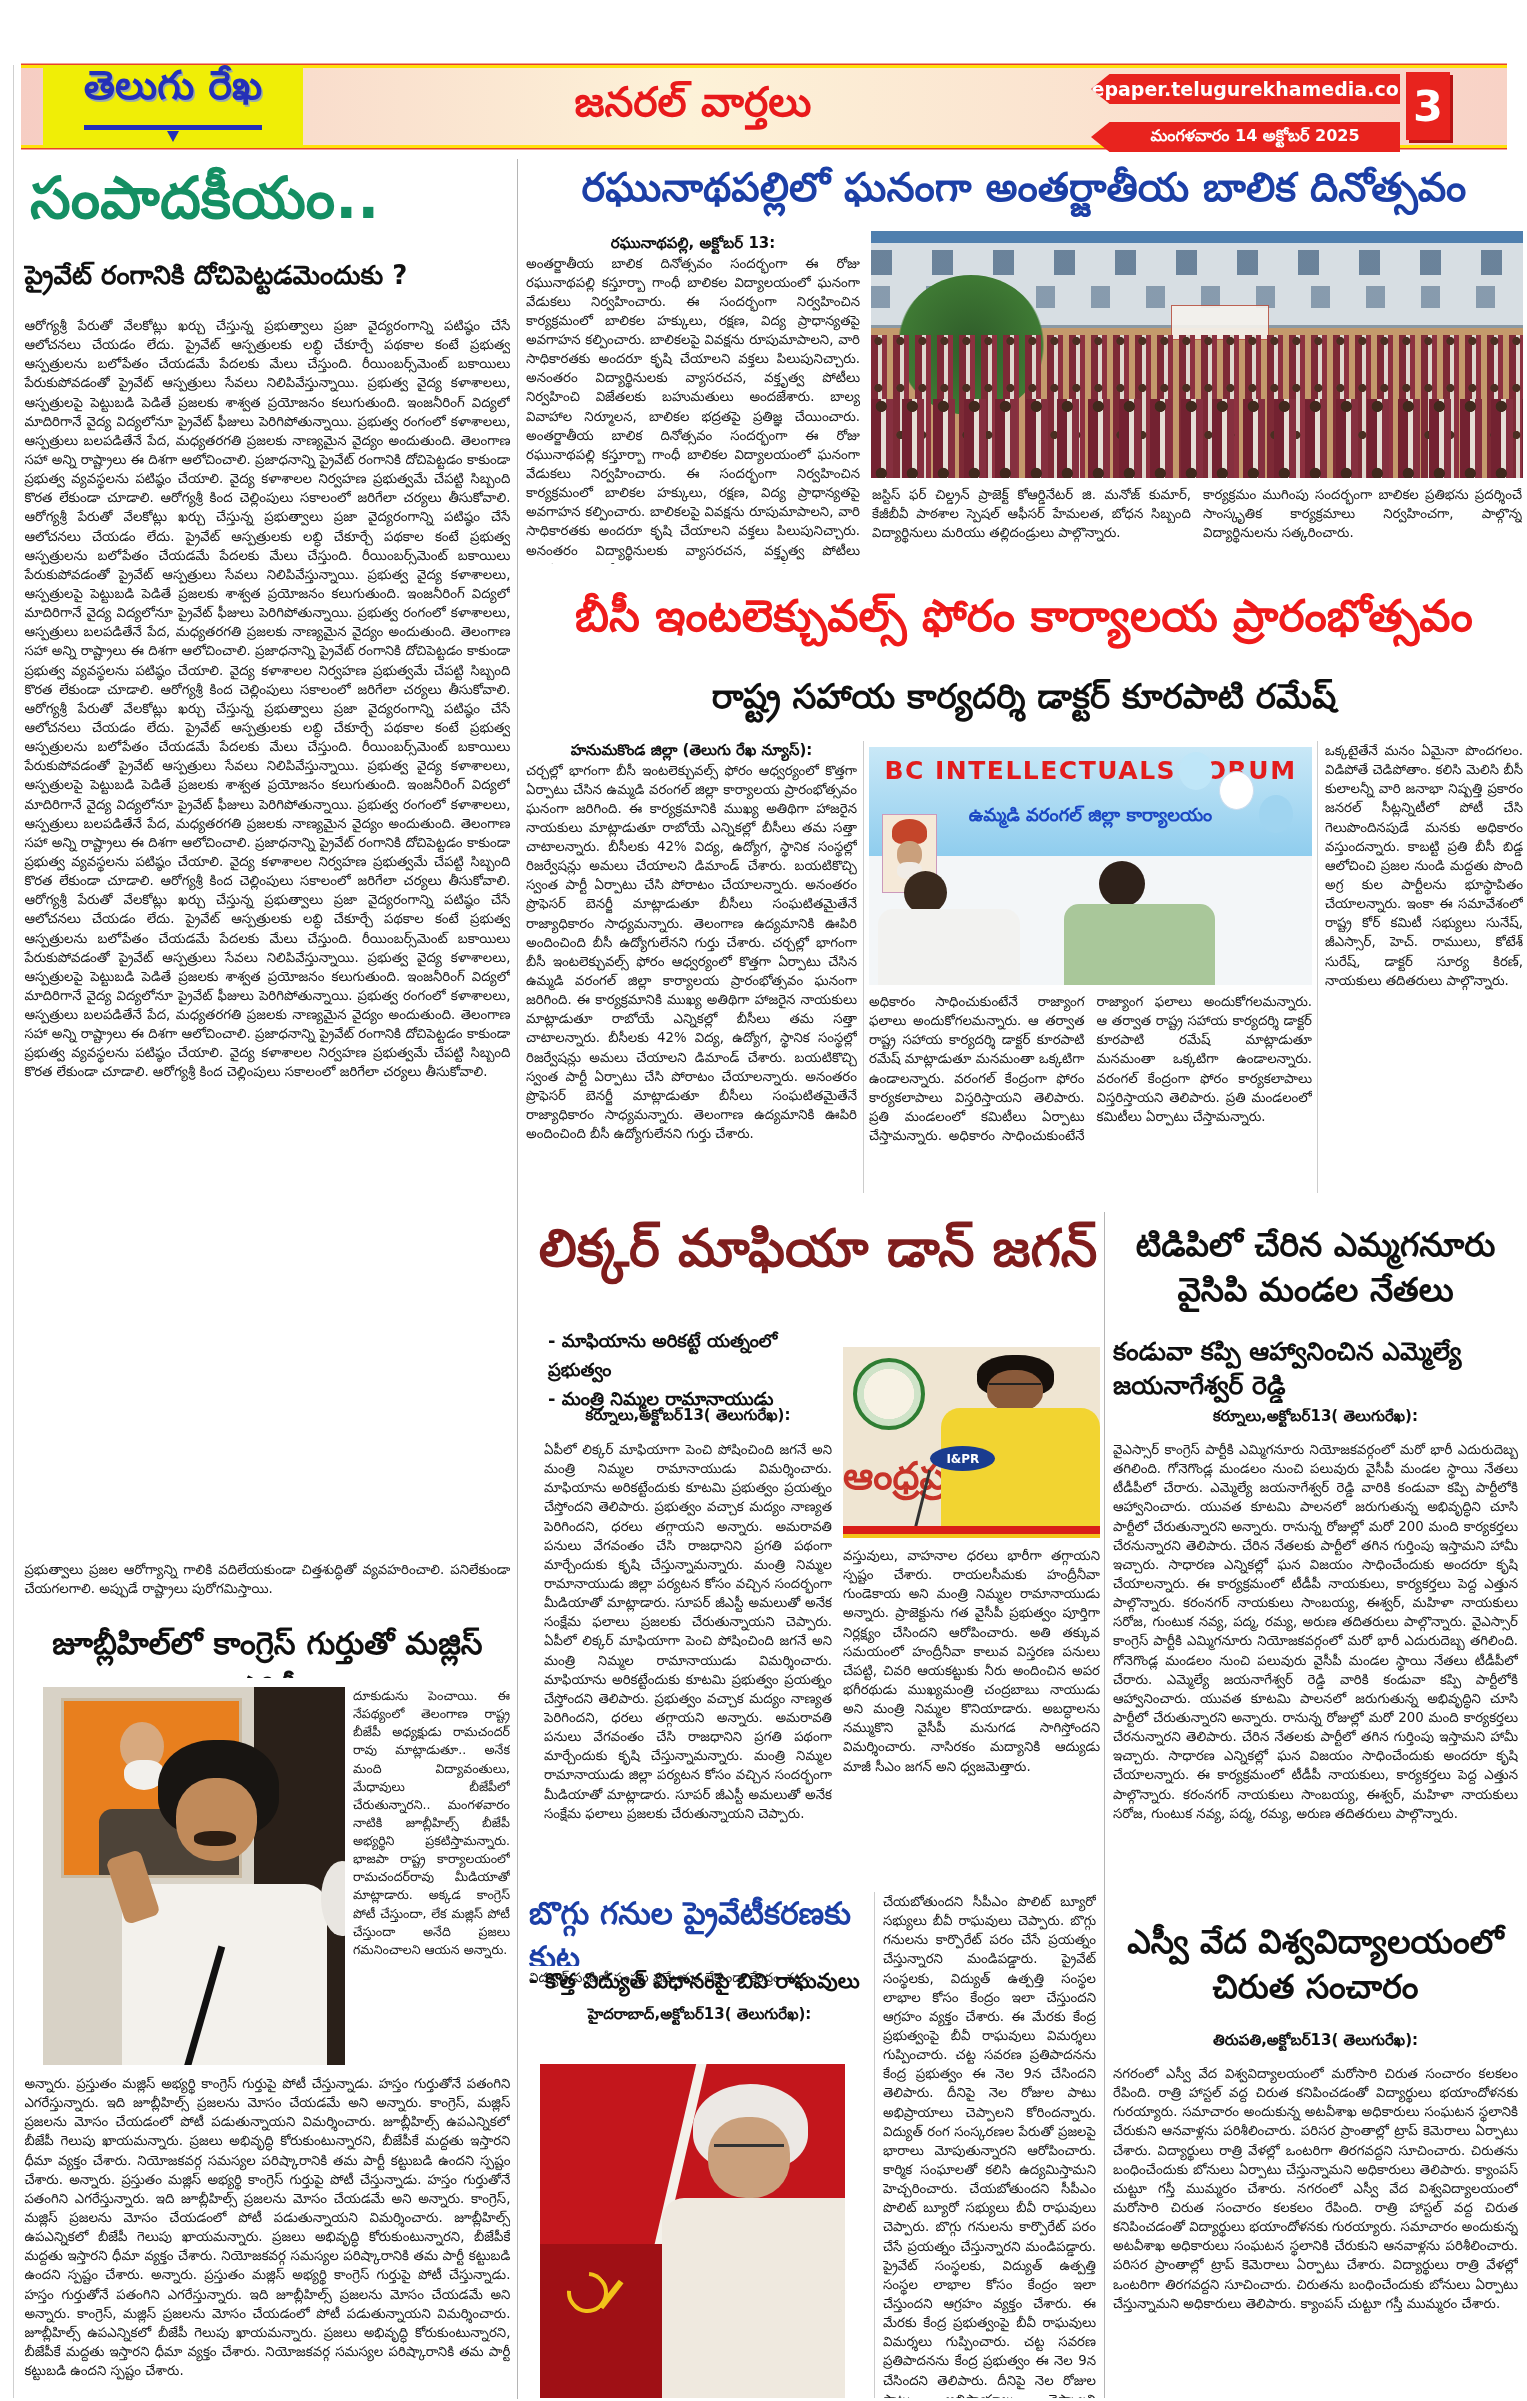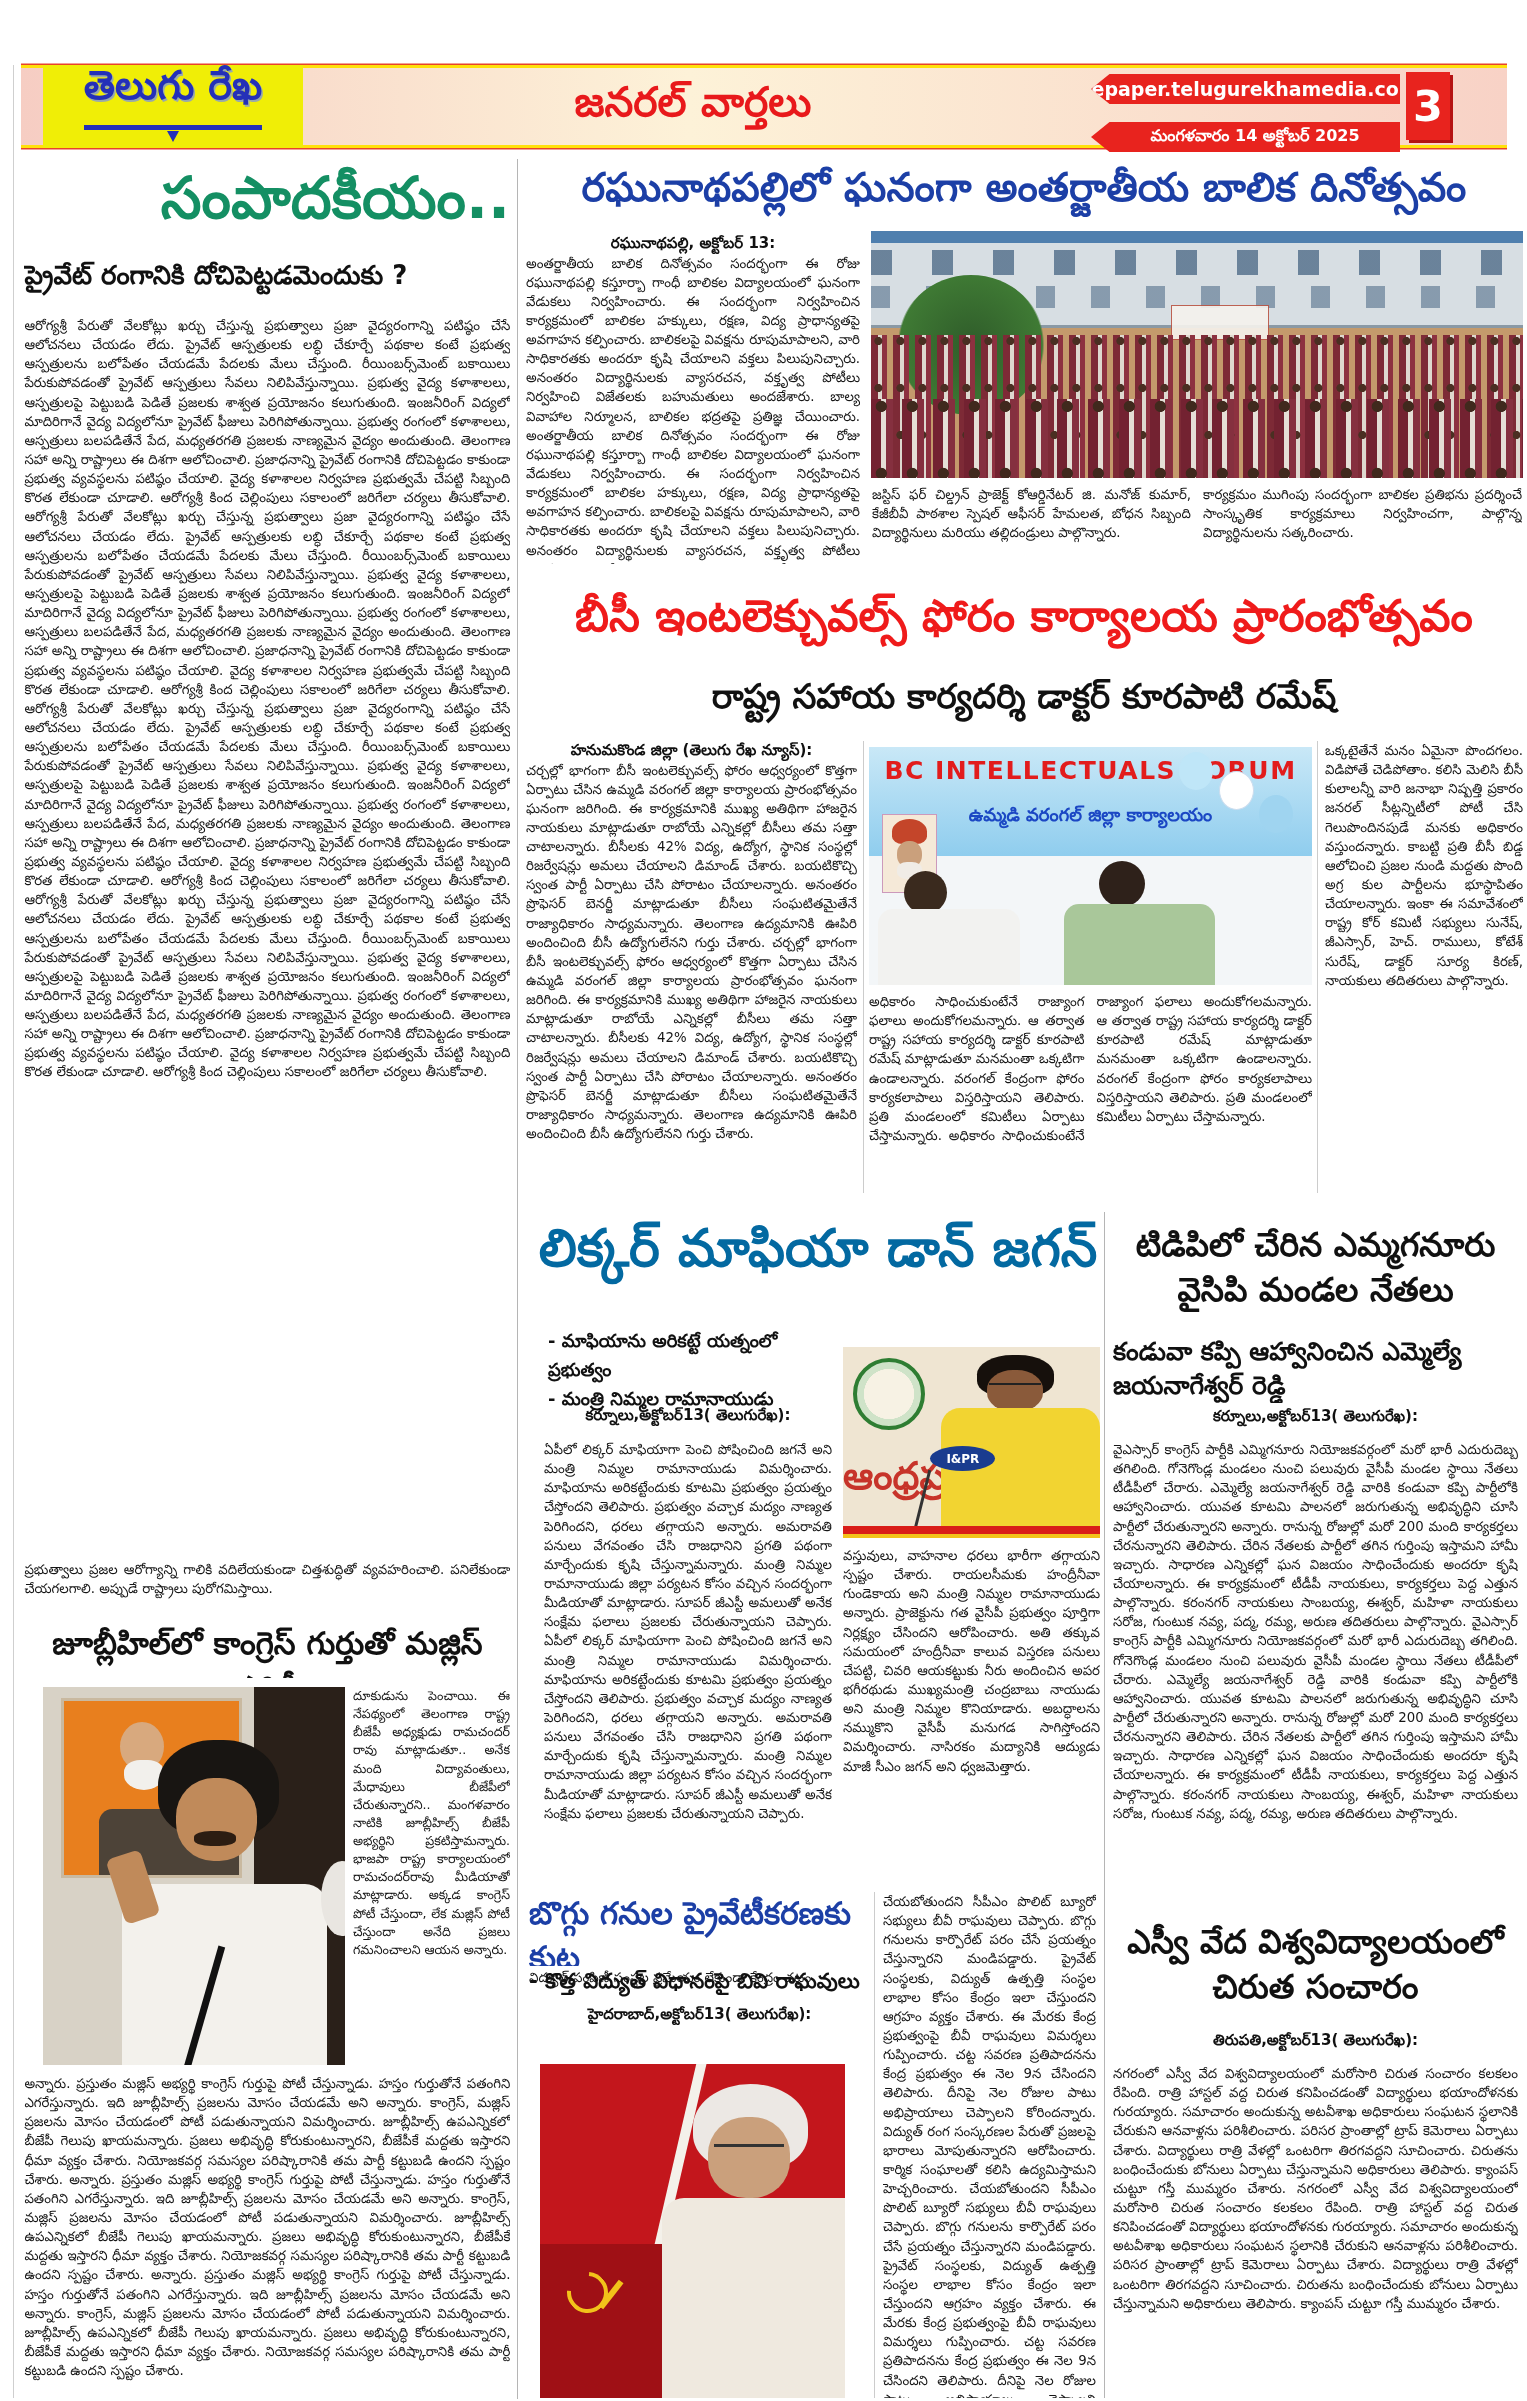--- a/index.html
+++ b/index.html
@@ -46,21 +46,21 @@
     <div class="banner" style="left:1070px;top:57px;width:309px;font-size:16px;">మంగళవారం 14 అక్టోబర్ 2025</div>
     <div class="pagebox" style="left:1385px;top:7.4px;width:44px;height:68px;">3</div>
   </div>
 
   <div class="rule" style="left:517px;top:159px;height:2240px;"></div>
   <div class="rule" style="left:1104px;top:1212px;height:1186px;"></div>
   <div class="rule" style="left:863px;top:741px;height:452px;background:#cccccc;"></div>
   <div class="rule" style="left:1317px;top:741px;height:452px;background:#cccccc;"></div>
   <div class="rule" style="left:874px;top:1892px;height:506px;background:#cccccc;"></div>
 
-  <div class="abs headline" style="left:30px;top:164px;width:480px;height:81px;font-size:58px;color:#148f63;text-align:right;">సంపాదకీయం..</div>
+  <div class="abs headline" style="left:30px;top:164px;width:480px;height:81px;font-size:58px;color:#148f63;text-align:left;">సంపాదకీయం..</div>
   <div class="abs headline" style="left:24.4px;top:260px;width:486px;height:44px;font-size:26px;color:#111;text-align:left;">ప్రైవేట్ రంగానికి దోచిపెట్టడమెందుకు ?</div>
   <div class="abs body-text" style="left:24.4px;top:316px;width:486px;height:1301px;">ఆరోగ్యశ్రీ పేరుతో వేలకోట్లు ఖర్చు చేస్తున్న ప్రభుత్వాలు ప్రజా వైద్యరంగాన్ని పటిష్ఠం చేసే ఆలోచనలు చేయడం లేదు. ప్రైవేట్ ఆస్పత్రులకు లబ్ధి చేకూర్చే పథకాల కంటే ప్రభుత్వ ఆస్పత్రులను బలోపేతం చేయడమే పేదలకు మేలు చేస్తుంది. రీయింబర్స్‌మెంట్ బకాయిలు పేరుకుపోవడంతో ప్రైవేట్ ఆస్పత్రులు సేవలు నిలిపివేస్తున్నాయి. ప్రభుత్వ వైద్య కళాశాలలు, ఆస్పత్రులపై పెట్టుబడి పెడితే ప్రజలకు శాశ్వత ప్రయోజనం కలుగుతుంది. ఇంజనీరింగ్ విద్యలో మాదిరిగానే వైద్య విద్యలోనూ ప్రైవేట్ ఫీజులు పెరిగిపోతున్నాయి. ప్రభుత్వ రంగంలో కళాశాలలు, ఆస్పత్రులు బలపడితేనే పేద, మధ్యతరగతి ప్రజలకు నాణ్యమైన వైద్యం అందుతుంది. తెలంగాణ సహా అన్ని రాష్ట్రాలు ఈ దిశగా ఆలోచించాలి. ప్రజాధనాన్ని ప్రైవేట్ రంగానికి దోచిపెట్టడం కాకుండా ప్రభుత్వ వ్యవస్థలను పటిష్ఠం చేయాలి. వైద్య కళాశాలల నిర్వహణ ప్రభుత్వమే చేపట్టి సిబ్బంది కొరత లేకుండా చూడాలి. ఆరోగ్యశ్రీ కింద చెల్లింపులు సకాలంలో జరిగేలా చర్యలు తీసుకోవాలి. ఆరోగ్యశ్రీ పేరుతో వేలకోట్లు ఖర్చు చేస్తున్న ప్రభుత్వాలు ప్రజా వైద్యరంగాన్ని పటిష్ఠం చేసే ఆలోచనలు చేయడం లేదు. ప్రైవేట్ ఆస్పత్రులకు లబ్ధి చేకూర్చే పథకాల కంటే ప్రభుత్వ ఆస్పత్రులను బలోపేతం చేయడమే పేదలకు మేలు చేస్తుంది. రీయింబర్స్‌మెంట్ బకాయిలు పేరుకుపోవడంతో ప్రైవేట్ ఆస్పత్రులు సేవలు నిలిపివేస్తున్నాయి. ప్రభుత్వ వైద్య కళాశాలలు, ఆస్పత్రులపై పెట్టుబడి పెడితే ప్రజలకు శాశ్వత ప్రయోజనం కలుగుతుంది. ఇంజనీరింగ్ విద్యలో మాదిరిగానే వైద్య విద్యలోనూ ప్రైవేట్ ఫీజులు పెరిగిపోతున్నాయి. ప్రభుత్వ రంగంలో కళాశాలలు, ఆస్పత్రులు బలపడితేనే పేద, మధ్యతరగతి ప్రజలకు నాణ్యమైన వైద్యం అందుతుంది. తెలంగాణ సహా అన్ని రాష్ట్రాలు ఈ దిశగా ఆలోచించాలి. ప్రజాధనాన్ని ప్రైవేట్ రంగానికి దోచిపెట్టడం కాకుండా ప్రభుత్వ వ్యవస్థలను పటిష్ఠం చేయాలి. వైద్య కళాశాలల నిర్వహణ ప్రభుత్వమే చేపట్టి సిబ్బంది కొరత లేకుండా చూడాలి. ఆరోగ్యశ్రీ కింద చెల్లింపులు సకాలంలో జరిగేలా చర్యలు తీసుకోవాలి. ఆరోగ్యశ్రీ పేరుతో వేలకోట్లు ఖర్చు చేస్తున్న ప్రభుత్వాలు ప్రజా వైద్యరంగాన్ని పటిష్ఠం చేసే ఆలోచనలు చేయడం లేదు. ప్రైవేట్ ఆస్పత్రులకు లబ్ధి చేకూర్చే పథకాల కంటే ప్రభుత్వ ఆస్పత్రులను బలోపేతం చేయడమే పేదలకు మేలు చేస్తుంది. రీయింబర్స్‌మెంట్ బకాయిలు పేరుకుపోవడంతో ప్రైవేట్ ఆస్పత్రులు సేవలు నిలిపివేస్తున్నాయి. ప్రభుత్వ వైద్య కళాశాలలు, ఆస్పత్రులపై పెట్టుబడి పెడితే ప్రజలకు శాశ్వత ప్రయోజనం కలుగుతుంది. ఇంజనీరింగ్ విద్యలో మాదిరిగానే వైద్య విద్యలోనూ ప్రైవేట్ ఫీజులు పెరిగిపోతున్నాయి. ప్రభుత్వ రంగంలో కళాశాలలు, ఆస్పత్రులు బలపడితేనే పేద, మధ్యతరగతి ప్రజలకు నాణ్యమైన వైద్యం అందుతుంది. తెలంగాణ సహా అన్ని రాష్ట్రాలు ఈ దిశగా ఆలోచించాలి. ప్రజాధనాన్ని ప్రైవేట్ రంగానికి దోచిపెట్టడం కాకుండా ప్రభుత్వ వ్యవస్థలను పటిష్ఠం చేయాలి. వైద్య కళాశాలల నిర్వహణ ప్రభుత్వమే చేపట్టి సిబ్బంది కొరత లేకుండా చూడాలి. ఆరోగ్యశ్రీ కింద చెల్లింపులు సకాలంలో జరిగేలా చర్యలు తీసుకోవాలి. ఆరోగ్యశ్రీ పేరుతో వేలకోట్లు ఖర్చు చేస్తున్న ప్రభుత్వాలు ప్రజా వైద్యరంగాన్ని పటిష్ఠం చేసే ఆలోచనలు చేయడం లేదు. ప్రైవేట్ ఆస్పత్రులకు లబ్ధి చేకూర్చే పథకాల కంటే ప్రభుత్వ ఆస్పత్రులను బలోపేతం చేయడమే పేదలకు మేలు చేస్తుంది. రీయింబర్స్‌మెంట్ బకాయిలు పేరుకుపోవడంతో ప్రైవేట్ ఆస్పత్రులు సేవలు నిలిపివేస్తున్నాయి. ప్రభుత్వ వైద్య కళాశాలలు, ఆస్పత్రులపై పెట్టుబడి పెడితే ప్రజలకు శాశ్వత ప్రయోజనం కలుగుతుంది. ఇంజనీరింగ్ విద్యలో మాదిరిగానే వైద్య విద్యలోనూ ప్రైవేట్ ఫీజులు పెరిగిపోతున్నాయి. ప్రభుత్వ రంగంలో కళాశాలలు, ఆస్పత్రులు బలపడితేనే పేద, మధ్యతరగతి ప్రజలకు నాణ్యమైన వైద్యం అందుతుంది. తెలంగాణ సహా అన్ని రాష్ట్రాలు ఈ దిశగా ఆలోచించాలి. ప్రజాధనాన్ని ప్రైవేట్ రంగానికి దోచిపెట్టడం కాకుండా ప్రభుత్వ వ్యవస్థలను పటిష్ఠం చేయాలి. వైద్య కళాశాలల నిర్వహణ ప్రభుత్వమే చేపట్టి సిబ్బంది కొరత లేకుండా చూడాలి. ఆరోగ్యశ్రీ కింద చెల్లింపులు సకాలంలో జరిగేలా చర్యలు తీసుకోవాలి.</div>
   <div class="abs body-text" style="left:24.4px;top:1560px;width:486px;height:62px;background:#fff;">ప్రభుత్వాలు ప్రజల ఆరోగ్యాన్ని గాలికి వదిలేయకుండా చిత్తశుద్ధితో వ్యవహరించాలి. పనిలేకుండా చేయగలగాలి. అప్పుడే రాష్ట్రాలు పురోగమిస్తాయి.</div>
 
   <div class="abs headline" style="left:24.4px;top:1625px;width:486px;height:53px;font-size:31px;color:#111;">జూబ్లీహిల్‌లో కాంగ్రెస్ గుర్తుతో మజ్లిస్ పోటీ</div>
 
   <div class="photo" style="left:43px;top:1687px;width:302px;height:378px;background:#d8d2c6;">
     <div class="abs" style="left:70%;top:0;width:30%;height:100%;background:#2a2019;"></div>
     <div class="abs" style="left:6%;top:3%;width:58%;height:46%;background:#e87f1e;border:3px solid #c9b9a0;">
       <div class="abs" style="left:32%;top:12%;width:44px;height:49px;border-radius:50%;background:#d8a97e;"></div>
@@ -124,21 +124,21 @@
     <div class="abs" style="left:88%;top:20%;width:34px;height:38px;border-radius:50%;background:#9fd4f0;"></div>
     <div class="abs" style="left:8%;top:52%;width:43px;height:43px;border-radius:50%;background:#3a2a1e;"></div>
     <div class="abs" style="left:2%;top:68%;width:32%;height:32%;background:#f2f2f0;border-radius:15px 15px 0 0;"></div>
     <div class="abs" style="left:52%;top:48%;width:46px;height:46px;border-radius:50%;background:#2e211a;"></div>
     <div class="abs" style="left:44%;top:66%;width:34%;height:34%;background:#a9c79a;border-radius:15px 15px 0 0;"></div>
   </div>
 
   <div class="abs body-text" style="left:869px;top:992px;width:443px;height:201px;column-count:2;column-gap:12px;">అధికారం సాధించుకుంటేనే రాజ్యాంగ ఫలాలు అందుకోగలమన్నారు. ఆ తర్వాత రాష్ట్ర సహాయ కార్యదర్శి డాక్టర్ కూరపాటి రమేష్ మాట్లాడుతూ మనమంతా ఒక్కటిగా ఉండాలన్నారు. వరంగల్ కేంద్రంగా ఫోరం కార్యకలాపాలు విస్తరిస్తాయని తెలిపారు. ప్రతి మండలంలో కమిటీలు ఏర్పాటు చేస్తామన్నారు. అధికారం సాధించుకుంటేనే రాజ్యాంగ ఫలాలు అందుకోగలమన్నారు. ఆ తర్వాత రాష్ట్ర సహాయ కార్యదర్శి డాక్టర్ కూరపాటి రమేష్ మాట్లాడుతూ మనమంతా ఒక్కటిగా ఉండాలన్నారు. వరంగల్ కేంద్రంగా ఫోరం కార్యకలాపాలు విస్తరిస్తాయని తెలిపారు. ప్రతి మండలంలో కమిటీలు ఏర్పాటు చేస్తామన్నారు.</div>
   <div class="abs body-text" style="left:1325px;top:741px;width:198px;height:452px;">ఒక్కటైతేనే మనం ఏమైనా పొందగలం. విడిపోతే చెడిపోతాం. కలిసి మెలిసి బీసీ కులాలన్నీ వారి జనాభా నిష్పత్తి ప్రకారం జనరల్ సీట్లన్నిటీలో పోటీ చేసి గెలుపొందినపుడే మనకు అధికారం వస్తుందన్నారు. కాబట్టి ప్రతి బీసీ బిడ్డ ఆలోచించి ప్రజల నుండి మద్దతు పొంది అగ్ర కుల పార్టీలను భూస్థాపితం చేయాలన్నారు. ఇంకా ఈ సమావేశంలో రాష్ట్ర కోర్ కమిటీ సభ్యులు సునేష్, జీఎస్సార్, హెచ్. రాములు, కోటేశ్ సురేష్, డాక్టర్ సూర్య కిరణ్, నాయకులు తదితరులు పాల్గొన్నారు.</div>
 
-  <div class="abs headline" style="left:537px;top:1218px;width:562px;height:90px;font-size:52px;color:#0369a1;">లిక్కర్ మాఫియా డాన్ జగన్</div>
+  <div class="abs headline" style="left:537px;top:1218px;width:562px;height:90px;font-size:52px;color:#7f1d1d;">లిక్కర్ మాఫియా డాన్ జగన్</div>
   <div class="abs" style="left:548px;top:1327px;width:285px;height:71px;font-size:18px;font-weight:bold;line-height:1.6;color:#111;">
     <div>- మాఫియాను అరికట్టే యత్నంలో ప్రభుత్వం</div>
     <div>- మంత్రి నిమ్మల రామానాయుడు</div>
   </div>
   <div class="abs dateline" style="left:544px;top:1406px;width:288px;">కర్నూలు,అక్టోబర్13( తెలుగురేఖ):</div>
   <div class="abs body-text" style="left:544px;top:1440px;width:288px;height:443px;">ఏపీలో లిక్కర్ మాఫియాగా పెంచి పోషించింది జగనే అని మంత్రి నిమ్మల రామానాయుడు విమర్శించారు. మాఫియాను అరికట్టేందుకు కూటమి ప్రభుత్వం ప్రయత్నం చేస్తోందని తెలిపారు. ప్రభుత్వం వచ్చాక మద్యం నాణ్యత పెరిగిందని, ధరలు తగ్గాయని అన్నారు. అమరావతి పనులు వేగవంతం చేసి రాజధానిని ప్రగతి పథంగా మార్చేందుకు కృషి చేస్తున్నామన్నారు. మంత్రి నిమ్మల రామానాయుడు జిల్లా పర్యటన కోసం వచ్చిన సందర్భంగా మీడియాతో మాట్లాడారు. సూపర్ జీఎస్టీ అమలుతో అనేక సంక్షేమ ఫలాలు ప్రజలకు చేరుతున్నాయని చెప్పారు. ఏపీలో లిక్కర్ మాఫియాగా పెంచి పోషించింది జగనే అని మంత్రి నిమ్మల రామానాయుడు విమర్శించారు. మాఫియాను అరికట్టేందుకు కూటమి ప్రభుత్వం ప్రయత్నం చేస్తోందని తెలిపారు. ప్రభుత్వం వచ్చాక మద్యం నాణ్యత పెరిగిందని, ధరలు తగ్గాయని అన్నారు. అమరావతి పనులు వేగవంతం చేసి రాజధానిని ప్రగతి పథంగా మార్చేందుకు కృషి చేస్తున్నామన్నారు. మంత్రి నిమ్మల రామానాయుడు జిల్లా పర్యటన కోసం వచ్చిన సందర్భంగా మీడియాతో మాట్లాడారు. సూపర్ జీఎస్టీ అమలుతో అనేక సంక్షేమ ఫలాలు ప్రజలకు చేరుతున్నాయని చెప్పారు.</div>
 
   <div class="photo" style="left:843px;top:1347px;width:257px;height:191px;background:#efe5d2;">
     <div class="abs" style="left:4%;top:6%;width:64px;height:64px;border-radius:50%;border:4.4px solid #2e7d32;background:radial-gradient(circle,#f7f2e4 55%,#cfe3c8 56%);"></div>
     <div class="abs headline" style="left:0;top:56%;width:100%;font-size:38px;color:#c4251c;opacity:.92;white-space:nowrap;">ఆంధ్రప్రదేశ్ ప్రభుత్వం</div>

